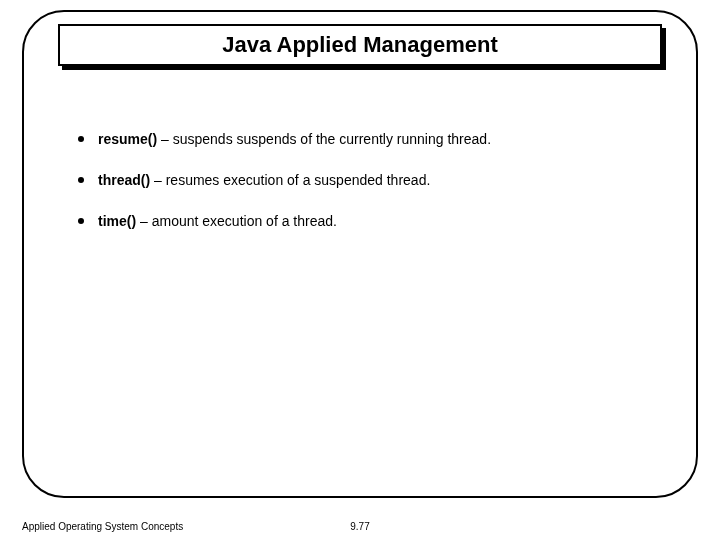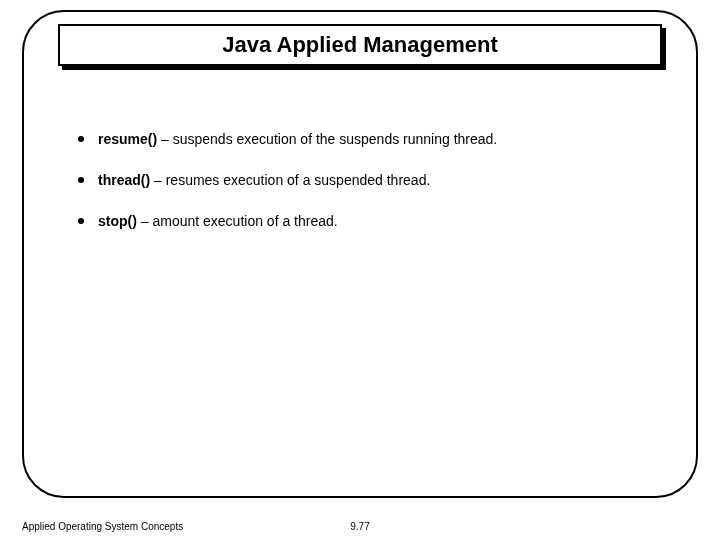--- a/index.html
+++ b/index.html
@@ -94,28 +94,28 @@
 <div class="slide-frame"></div>
 
 <div class="title-shadow"></div>
 <div class="title-box">
   <span class="title-text">Java Applied Management</span>
 </div>
 
 <div class="content">
   <div class="bullet-item">
     <div class="bullet-dot"></div>
-    <div class="bullet-text"><b>resume()</b><span> – suspends execution of the suspends running thread.</span></div>
+    <div class="bullet-text"><b>resume()</b><span> – suspends suspends of the currently running thread.</span></div>
   </div>
   <div class="bullet-item">
     <div class="bullet-dot"></div>
     <div class="bullet-text"><b>thread()</b><span> – resumes execution of a suspended thread.</span></div>
   </div>
   <div class="bullet-item">
     <div class="bullet-dot"></div>
-    <div class="bullet-text"><b>stop()</b><span> – amount execution of a thread.</span></div>
+    <div class="bullet-text"><b>time()</b><span> – amount execution of a thread.</span></div>
   </div>
 </div>
 
 <div class="footer">
   <span>Applied Operating System Concepts</span>
   <span class="footer-center">9.77</span>
 </div>
 
 </body></html>

